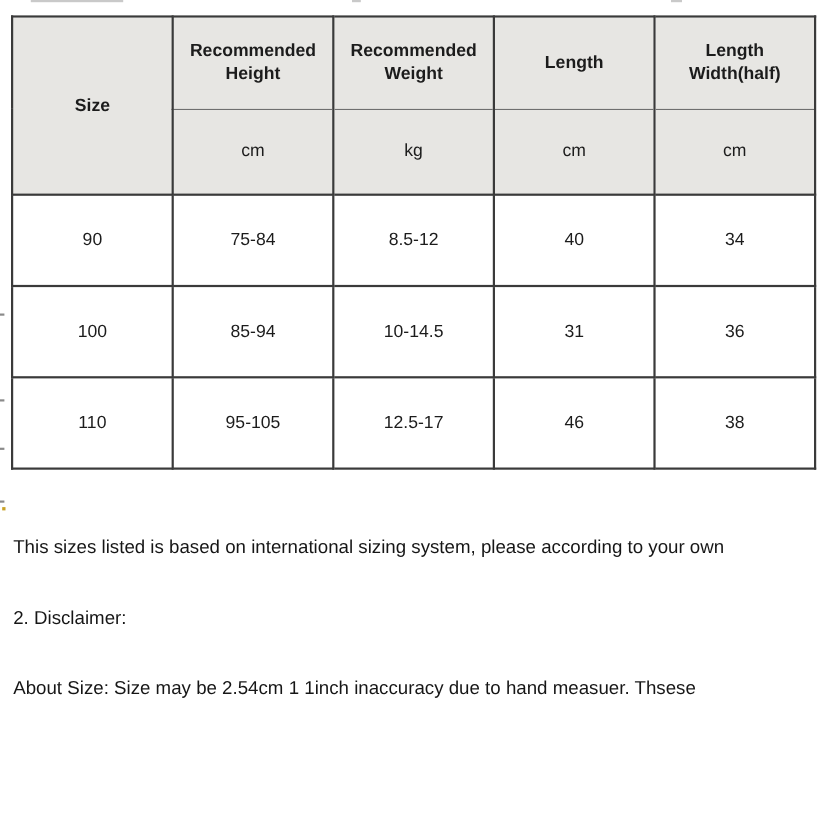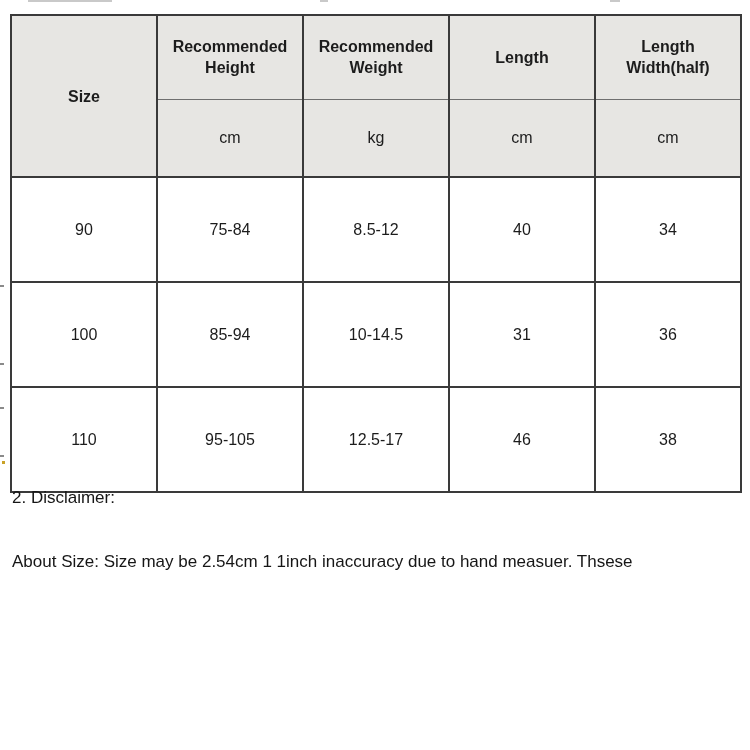--- a/index.html
+++ b/index.html
@@ -19,21 +19,21 @@
     padding:0 4px;overflow:hidden;
   }
   .size-chart th{
     background:#e7e6e3;font-weight:bold;font-size:16px;line-height:21px;
     white-space:pre-line;color:#1c1c1c;
   }
   tr.label-row{height:84px;}
   tr.label-row th.sub{border-bottom:1px solid #6f6f6f;}
   tr.unit-row{height:78px;}
   tr.unit-row th{font-weight:normal;border-top:1px solid #6f6f6f;text-align:center;}
-  tr.data-row{height:105px;}
+  tr.data-row{height:83px;}
   .size-chart td{font-size:16px;background:#ffffff;}
 
   
   .notes{
     position:absolute;left:12px;top:444px;width:736px;
     font-size:17px;line-height:21.4px;white-space:pre;color:#161616;
   }
   .notes div{height:21.4px;}
 
   
@@ -82,20 +82,21 @@
       <td>110</td>
       <td>95-105</td>
       <td>12.5-17</td>
       <td>46</td>
       <td>38</td>
     </tr>
   </tbody>
     </table>
 
   <div class="notes">
+    <div>This sizes listed is based on international sizing system, please according to your own</div>
     <div>2. Disclaimer:</div>
     <div>About Size: Size may be 2.54cm 1 1inch inaccuracy due to hand measuer. Thsese</div>
     
     
     
     
     
     
     
   </div>

